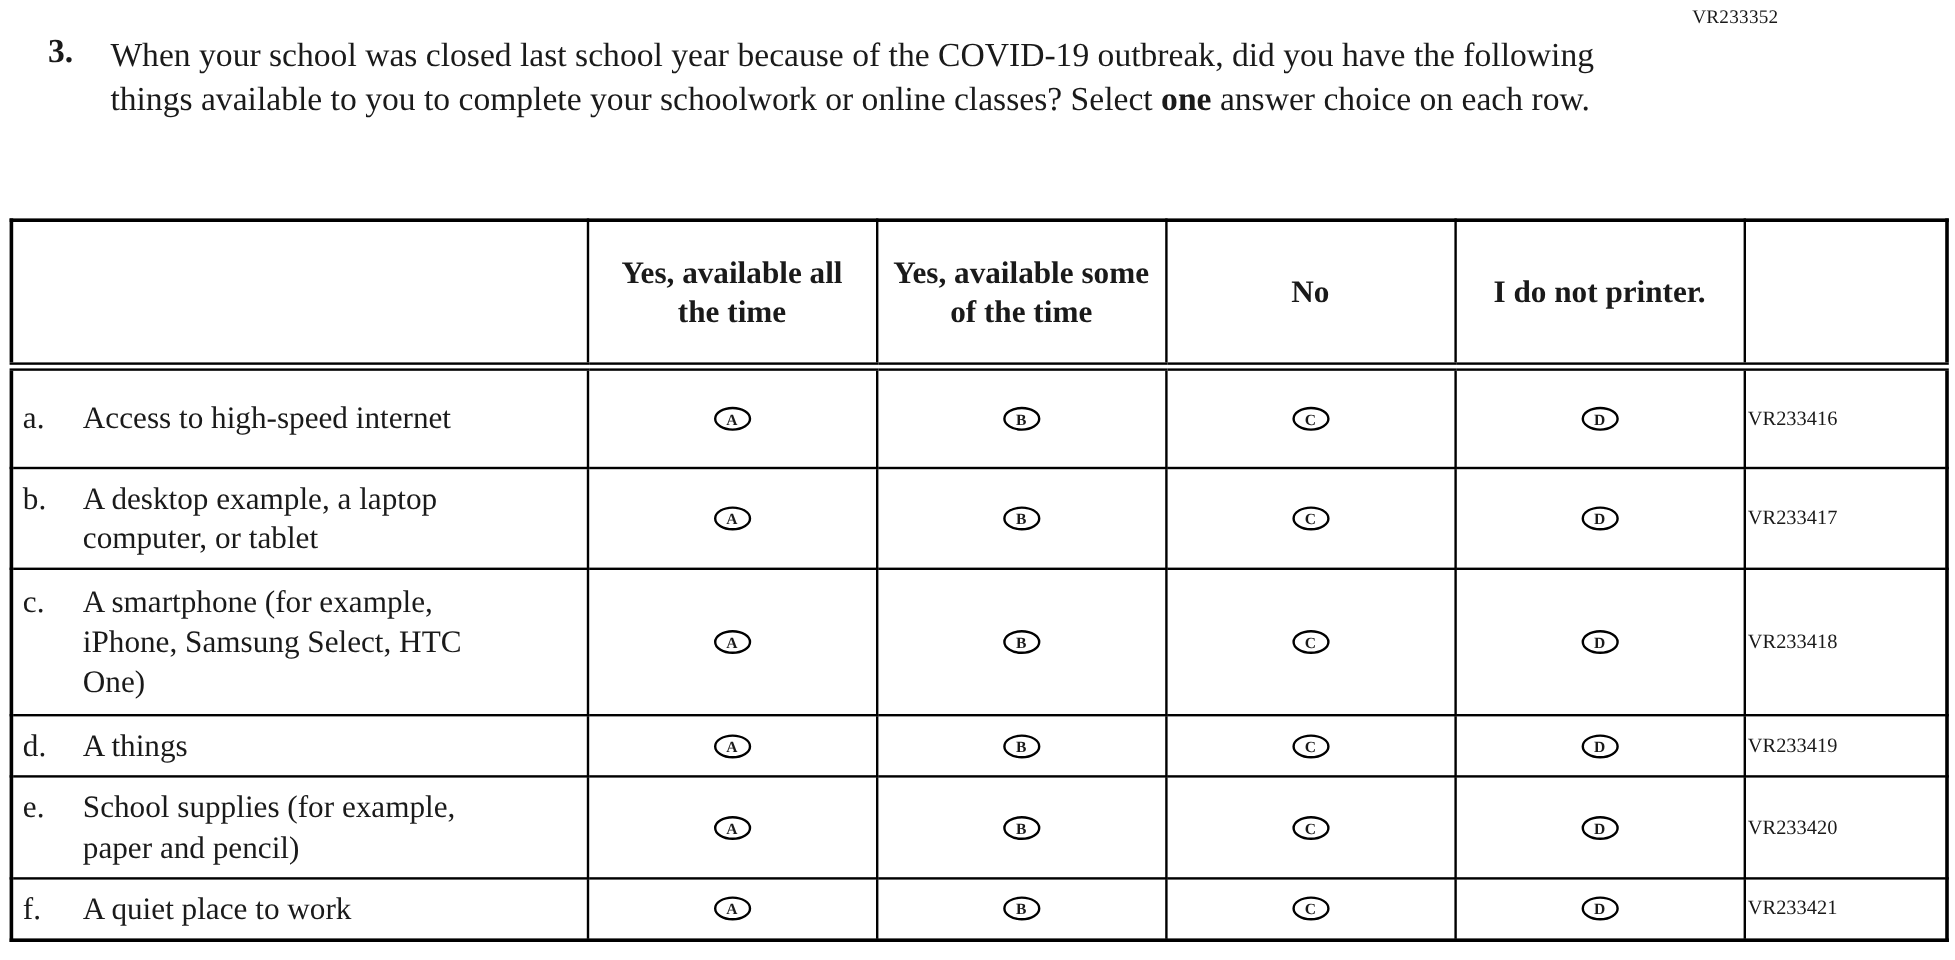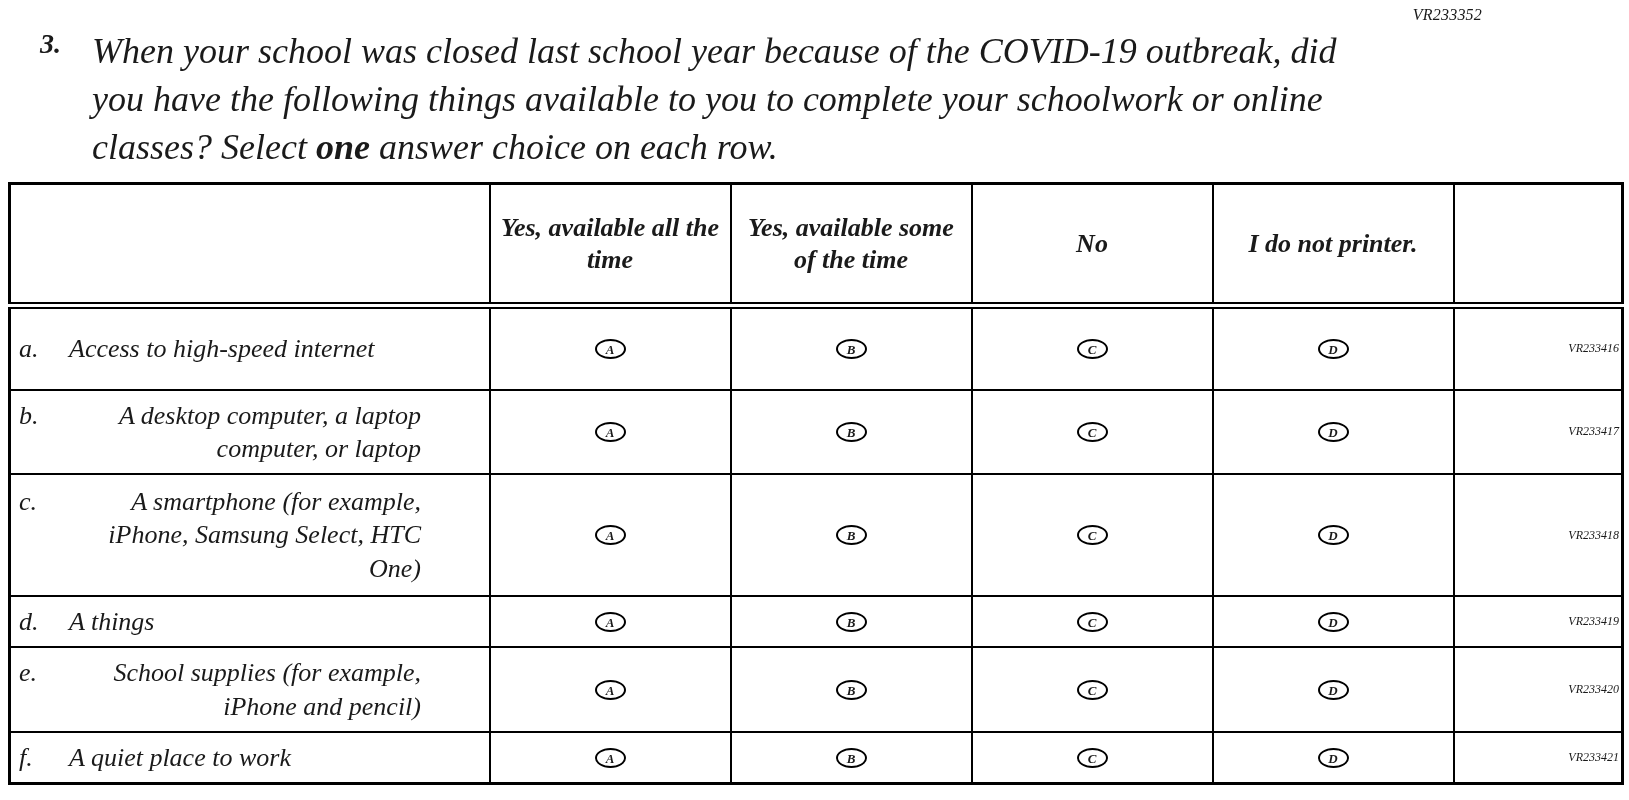--- a/index.html
+++ b/index.html
@@ -3,21 +3,21 @@
 <meta charset="utf-8">
 <style>
   * { box-sizing: border-box; margin: 0; padding: 0; }
   html, body {
     width: 1629px; height: 800px;
     background: #ffffff;
     font-family: "Liberation Serif", "DejaVu Serif", serif;
     color: #1a1a1a;
     overflow: hidden;
   }
-  .page { position: relative; width: 1494px; height: 800px; font-style: italic; }
+  .page { position: relative; width: 1494px; height: 800px; }
 
   .top-code {
     position: absolute;
     top: 6px; right: 12px;
     font-size: 16px;
     letter-spacing: 0.2px;
   }
 
   .question {
     position: absolute;
@@ -25,21 +25,21 @@
     display: flex;
     align-items: flex-start;
   }
   .qnum {
     font-weight: bold;
     font-size: 28px;
     width: 52px;
     flex: 0 0 52px;
   }
   .qtext {
-    font-size: 36px;
+    font-size: 28px;
     line-height: 1.33;
     width: 1260px;
   }
 
   table.survey {
     position: absolute;
     top: 182px; left: 8px;
     border-collapse: collapse;
     width: 1613px;
     table-layout: fixed;
@@ -58,39 +58,39 @@
   }
   tr.head { height: 122px; }
 
   td.item {
     padding: 8px 6px 8px 8px;
     font-size: 26px;
     line-height: 1.28;
   }
   td.item .row-flex { display: flex; align-items: flex-start; }
   .itl { flex: 0 0 50px; }
-  .itx { max-width: 352px; text-align: right; }
+  .itx { max-width: 352px; }
 
   td.opt { text-align: center; }
   .bubble {
     display: inline-block;
     width: 31px; height: 20px;
     border: 2px solid #000;
     border-radius: 50%;
     line-height: 17px;
     font-size: 13px;
     font-weight: bold;
     text-align: center;
     vertical-align: middle;
     cursor: pointer;
     user-select: none;
   }
   td.code {
-    font-size: 12px;
-    text-align: right;
+    font-size: 17px;
+    text-align: left;
     padding: 2px;
   }
   tr.r-a { height: 84px; }
   tr.r-b { height: 84px; }
   tr.r-c { height: 122px; }
   tr.r-d { height: 46px; }
   tr.r-e { height: 84px; }
   tr.r-f { height: 48px; }
   table.survey { border: 3px solid #000; }
 </style>
@@ -136,21 +136,21 @@
       <td class="opt"><span class="bubble"><span>B</span></span></td>
       <td class="opt"><span class="bubble"><span>C</span></span></td>
       <td class="opt"><span class="bubble"><span>D</span></span></td>
       <td class="code">VR233416</td>
     </tr>
 
     <tr class="r-b">
       <td class="item">
             <div class="row-flex">
               <span class="itl">b.</span>
-              <span class="itx">A desktop computer, a laptop computer, or laptop</span>
+              <span class="itx">A desktop example, a laptop computer, or tablet</span>
             </div>
           </td>
       <td class="opt"><span class="bubble"><span>A</span></span></td>
       <td class="opt"><span class="bubble"><span>B</span></span></td>
       <td class="opt"><span class="bubble"><span>C</span></span></td>
       <td class="opt"><span class="bubble"><span>D</span></span></td>
       <td class="code">VR233417</td>
     </tr>
 
     <tr class="r-c">
@@ -178,21 +178,21 @@
       <td class="opt"><span class="bubble"><span>B</span></span></td>
       <td class="opt"><span class="bubble"><span>C</span></span></td>
       <td class="opt"><span class="bubble"><span>D</span></span></td>
       <td class="code">VR233419</td>
     </tr>
 
     <tr class="r-e">
       <td class="item">
             <div class="row-flex">
               <span class="itl">e.</span>
-              <span class="itx">School supplies (for example, iPhone and pencil)</span>
+              <span class="itx">School supplies (for example, paper and pencil)</span>
             </div>
           </td>
       <td class="opt"><span class="bubble"><span>A</span></span></td>
       <td class="opt"><span class="bubble"><span>B</span></span></td>
       <td class="opt"><span class="bubble"><span>C</span></span></td>
       <td class="opt"><span class="bubble"><span>D</span></span></td>
       <td class="code">VR233420</td>
     </tr>
 
     <tr class="r-f">

